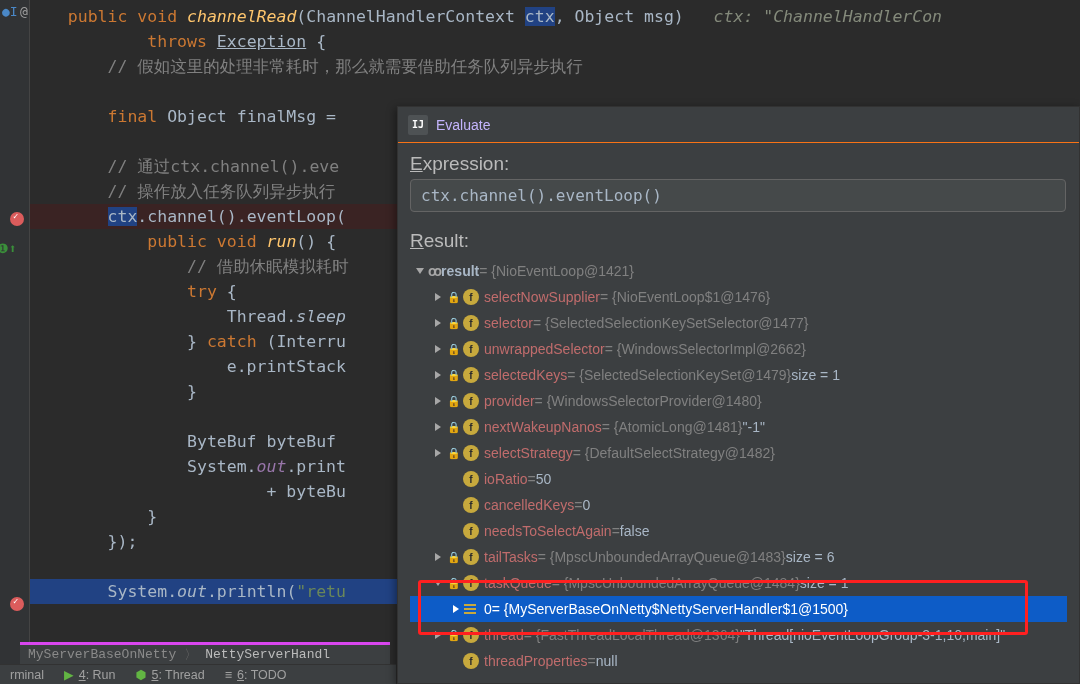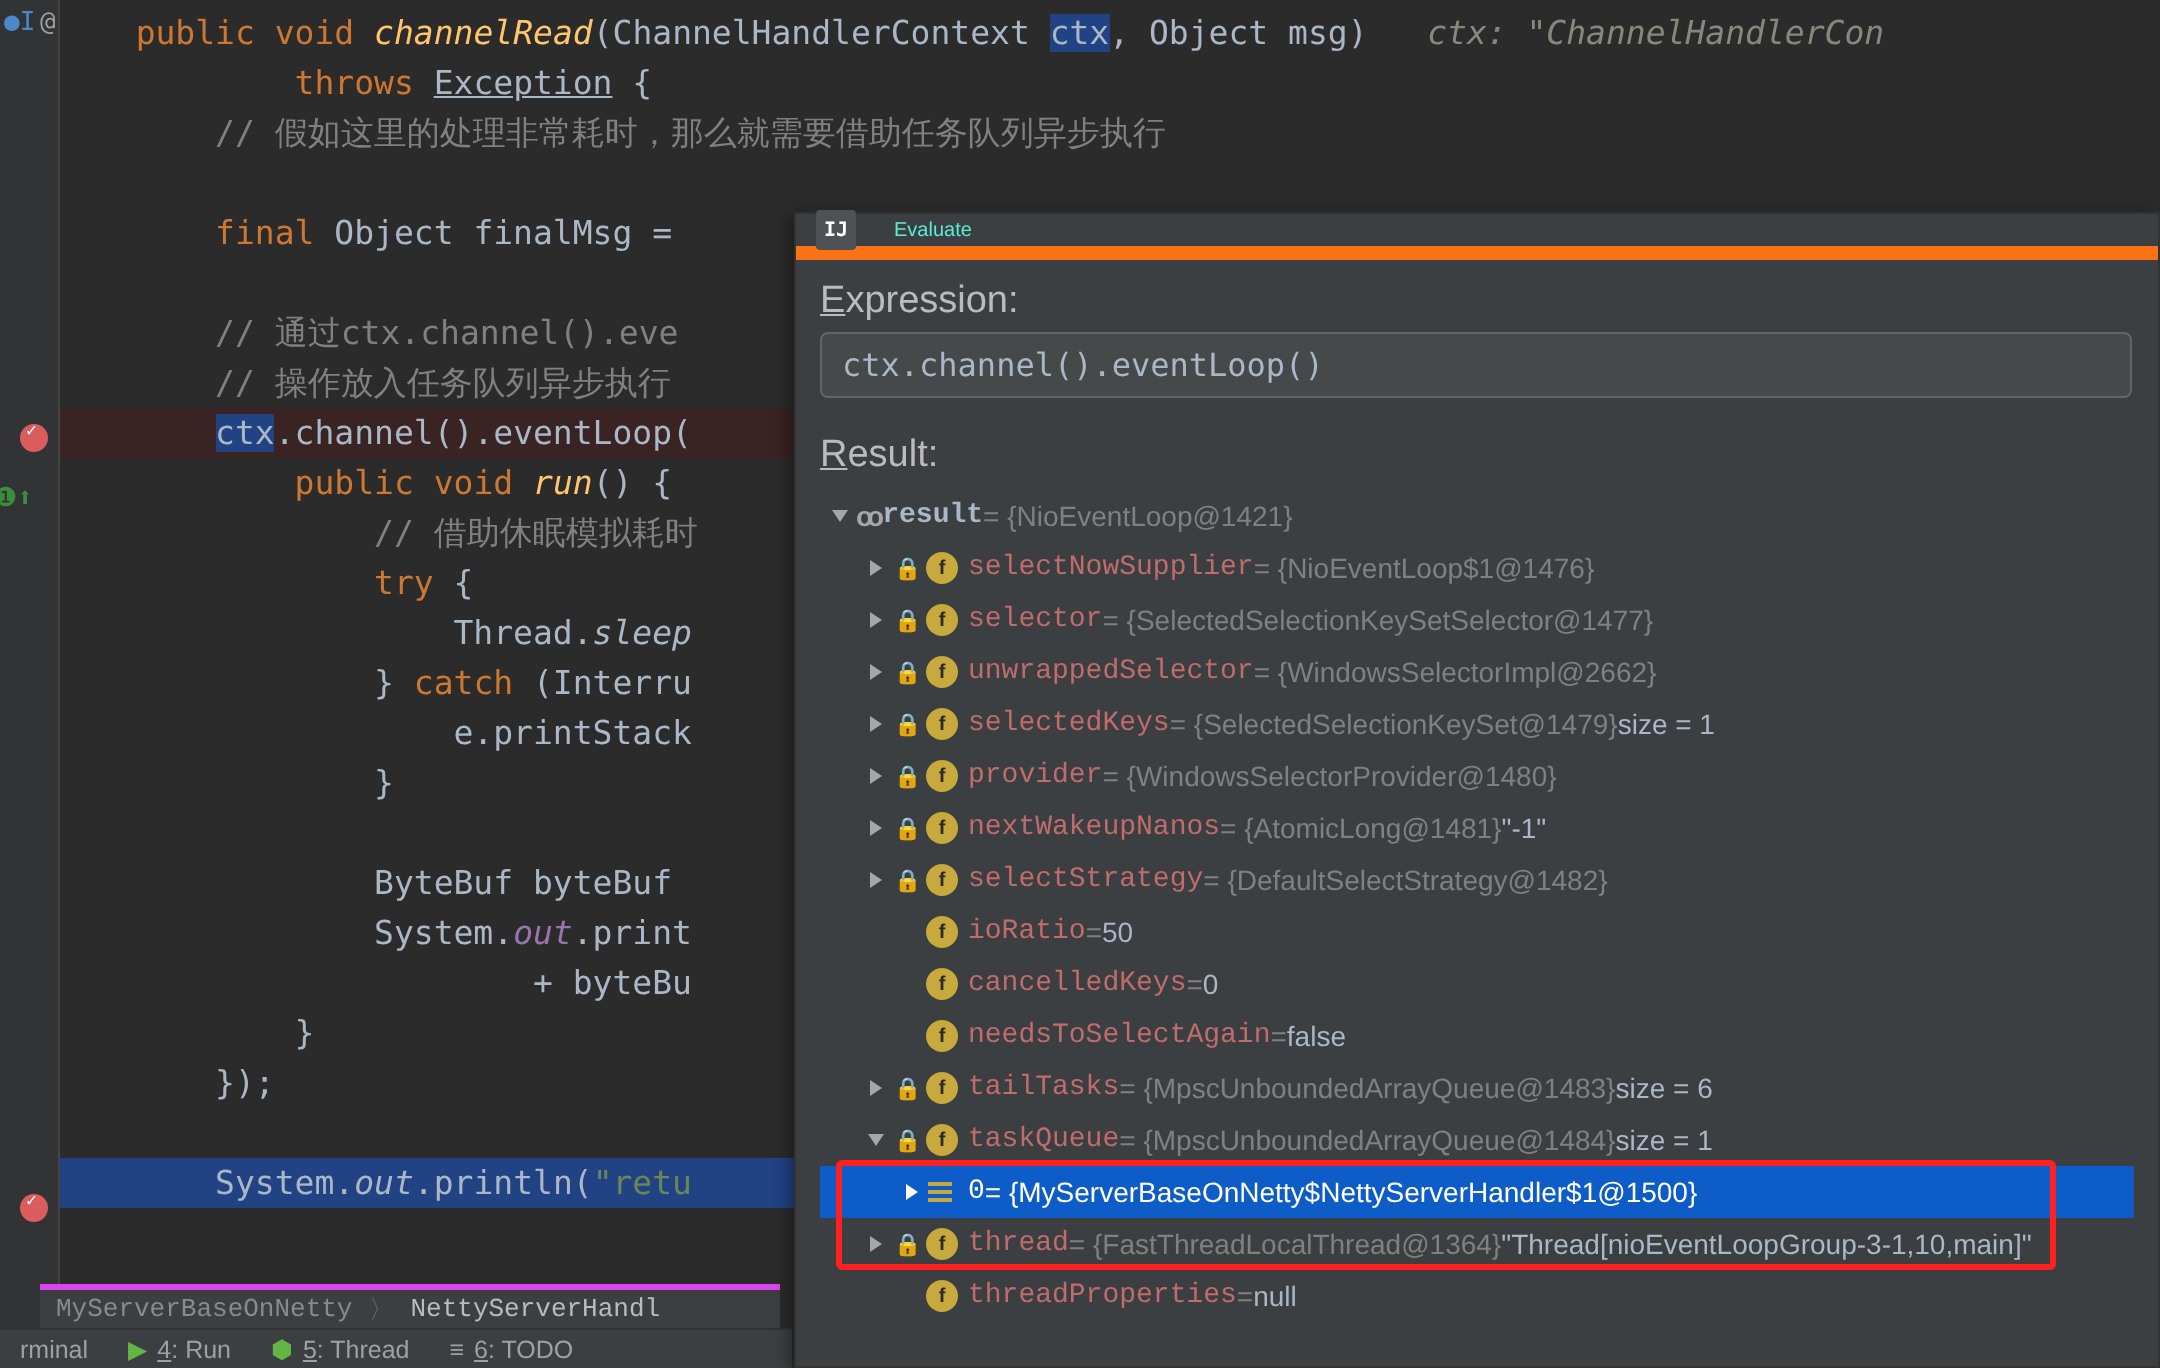--- a/index.html
+++ b/index.html
@@ -12,37 +12,37 @@
 .k { color:#cc7832; }
 .m { color:#ffc66d; font-style:italic; }
 .c { color:#808080; }
 .p { color:#a9b7c6; }
 .s { color:#6a8759; }
 .hl { background:#214283; }
 .param { color:#848a7b; font-style:italic; }
 .current-line { background:#323232; }
 .sel-line { background:#214283; }
 .evaluate-panel { position:absolute; left:397px; top:106px; width:683px; height:578px; background:#3c3f41; border:1px solid #323232; box-shadow:-2px 2px 8px rgba(0,0,0,0.4); }
-.eval-title { height:23px; display:flex; align-items:center; padding:0 10px; background:#3c3f41; border-bottom:7px solid #f97316; }
+.eval-title { height:36px; display:flex; align-items:center; padding:0 10px; background:#3c3f41; border-bottom:1px solid #f97316; }
 .eval-title-icon { width:20px; height:20px; background:#4e5254; color:#fff; display:flex; align-items:center; justify-content:center; font-size:10px; font-weight:bold; margin-right:8px; border-radius:2px; }
-.eval-title-text { color:#5eead4; font-family:'Segoe UI',sans-serif; font-size:10px;margin-left:11px; }
+.eval-title-text { color:#c4b5fd; font-family:'Segoe UI',sans-serif; font-size:14px; }
 .eval-body { padding:10px 12px; }
 .eval-label { color:#bbbbbb; font-family:'Segoe UI',sans-serif; font-size:19px; margin-bottom:4px; }
 .eval-label u { text-decoration:underline; }
 .eval-input { width:656px; height:33px; background:#45494a; border:1px solid #646464; border-radius:4px; color:#a9b7c6; font-family:'Consolas',monospace; font-size:16px; padding:0 10px; }
 .result-tree { margin-top:6px; font-family:'Segoe UI',sans-serif; font-size:14px; }
 .tree-row { display:flex; align-items:center; height:26px; padding-left:4px; white-space:nowrap; overflow:hidden; }
 .tree-row.indent1 { padding-left:22px; }
 .tree-row.indent2 { padding-left:40px; }
 .tree-arrow { width:12px; height:12px; margin-right:2px; display:inline-flex; align-items:center; justify-content:center; }
 .tree-arrow svg { fill:#a7a7a7; }
 .tree-icon { width:18px; height:18px; margin-right:4px; display:inline-flex; align-items:center; justify-content:center; }
 .badge-f { background:#c7a93d; border-radius:50%; width:16px; height:16px; display:flex; align-items:center; justify-content:center; font-size:10px; font-weight:bold; color:#2b2b2b; font-family:sans-serif; }
 .badge-oo { color:#a7a7a7; font-weight:bold; font-size:14px; letter-spacing:-3px; margin-right:2px; }
-.fname { color:#c06c6c;font-family:Liberation Mono, monospace; }
+.fname { color:#c06c6c; }
 .fval { color:#808080; }
 .fextra { color:#a9b7c6; }
 .fnum { color:#a9b7c6; }
 .highlight-box { position:absolute; border:3px solid #ff2020; border-radius:3px; pointer-events:none; }
 .tree-row.selected { background:#0d5cc7; }
 .tree-row.selected .fname, .tree-row.selected .fval, .tree-row.selected .fextra { color:#fff; }
 .lock-icon { width:16px; height:16px; margin-right:0px; display:inline-flex; align-items:center; justify-content:center; color:#b8976f; font-size:11px; }
 .list-icon { width:16px; height:16px; display:flex; flex-direction:column; justify-content:center; gap:2px; margin-right:4px; }
 .list-icon span { height:2px; background:#c7a93d; width:12px; }
 .bottom-tabs { position:absolute; left:20px; bottom:20px; width:370px; height:22px; display:flex; align-items:center; font-family:Liberation Mono, monospace; font-size:13px; color:#8a8a8a; border-top:3px solid #d946ef; background:#3c3f41; }

